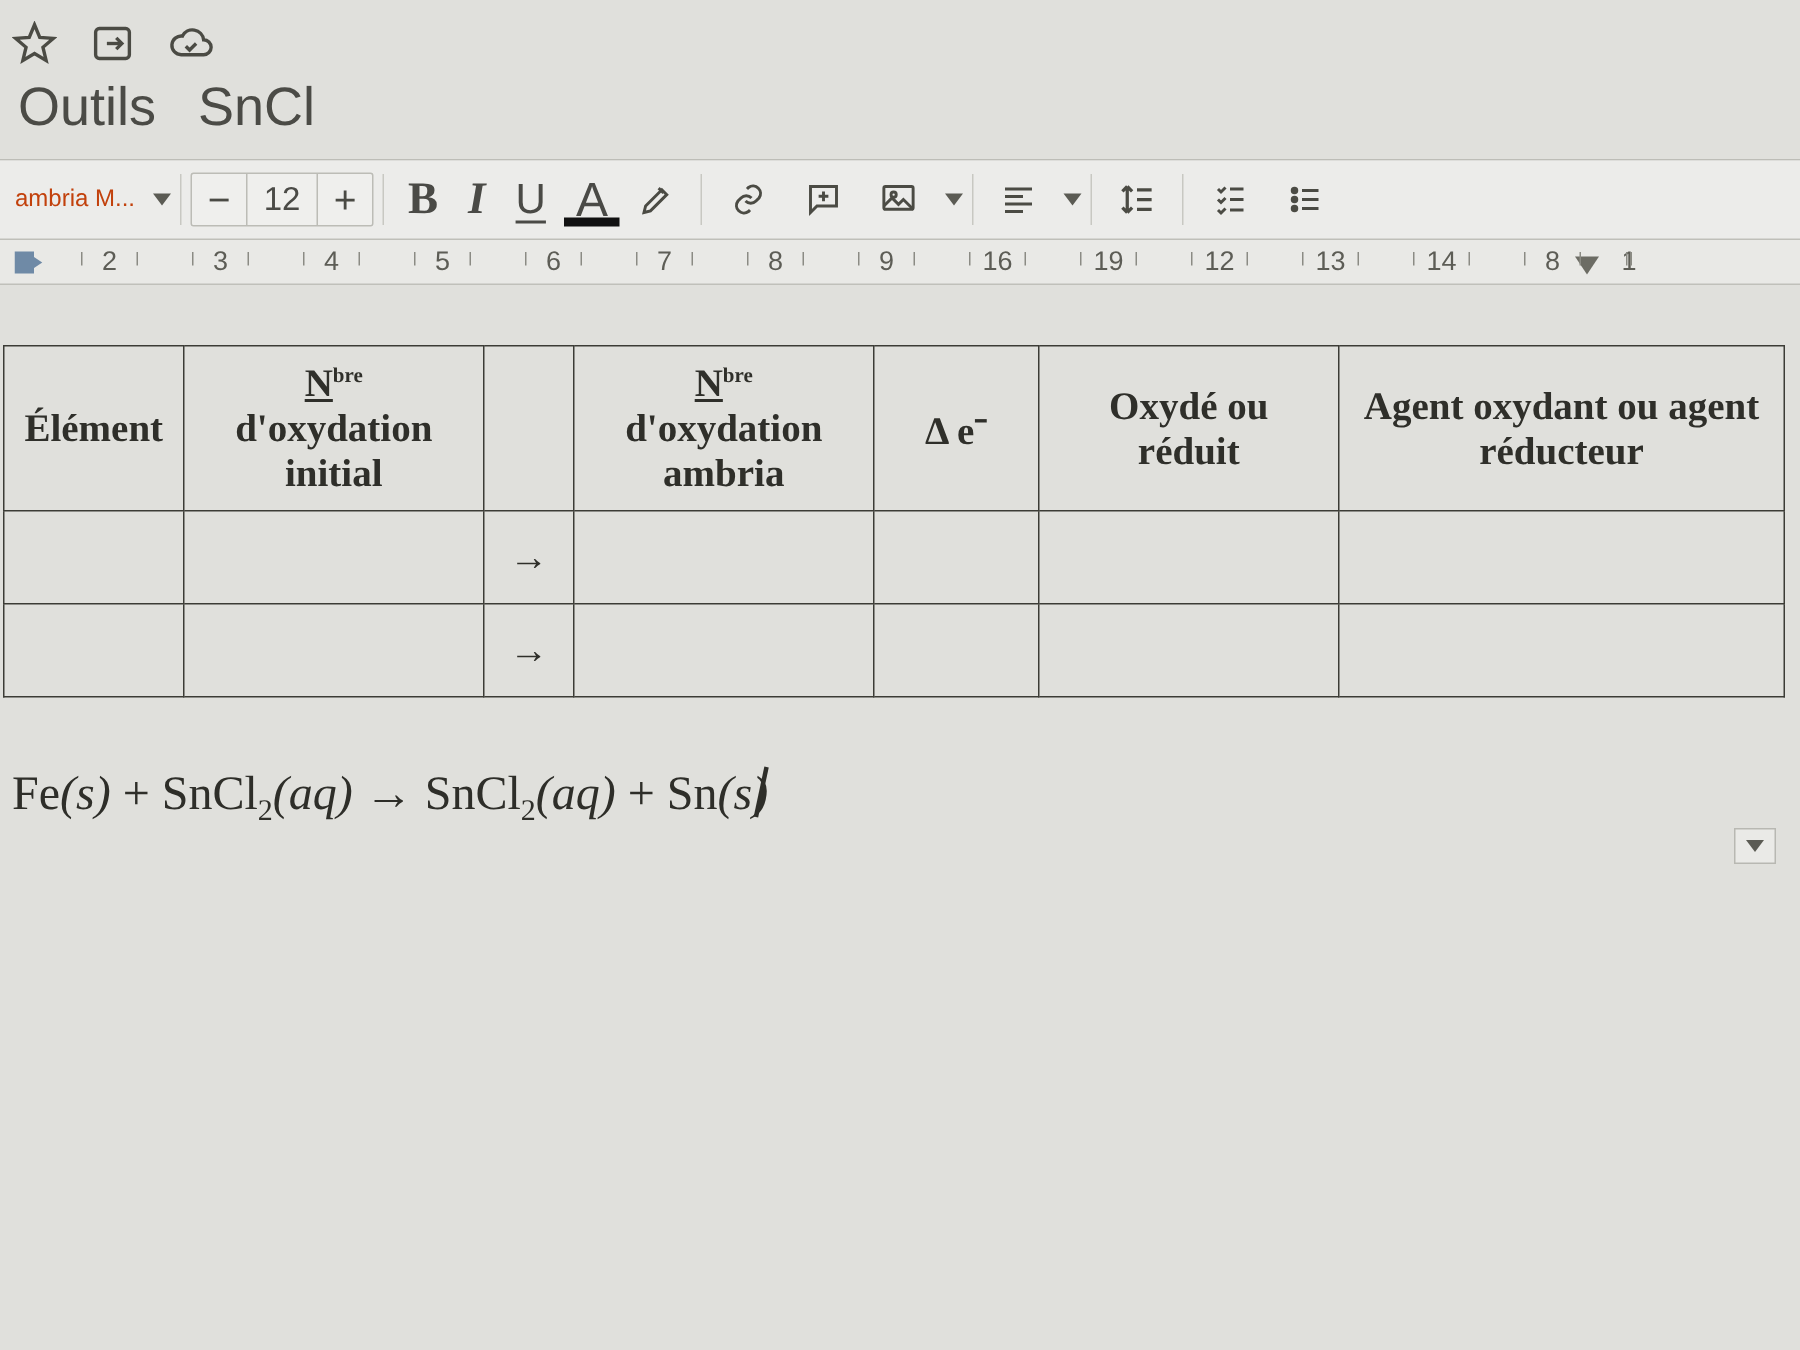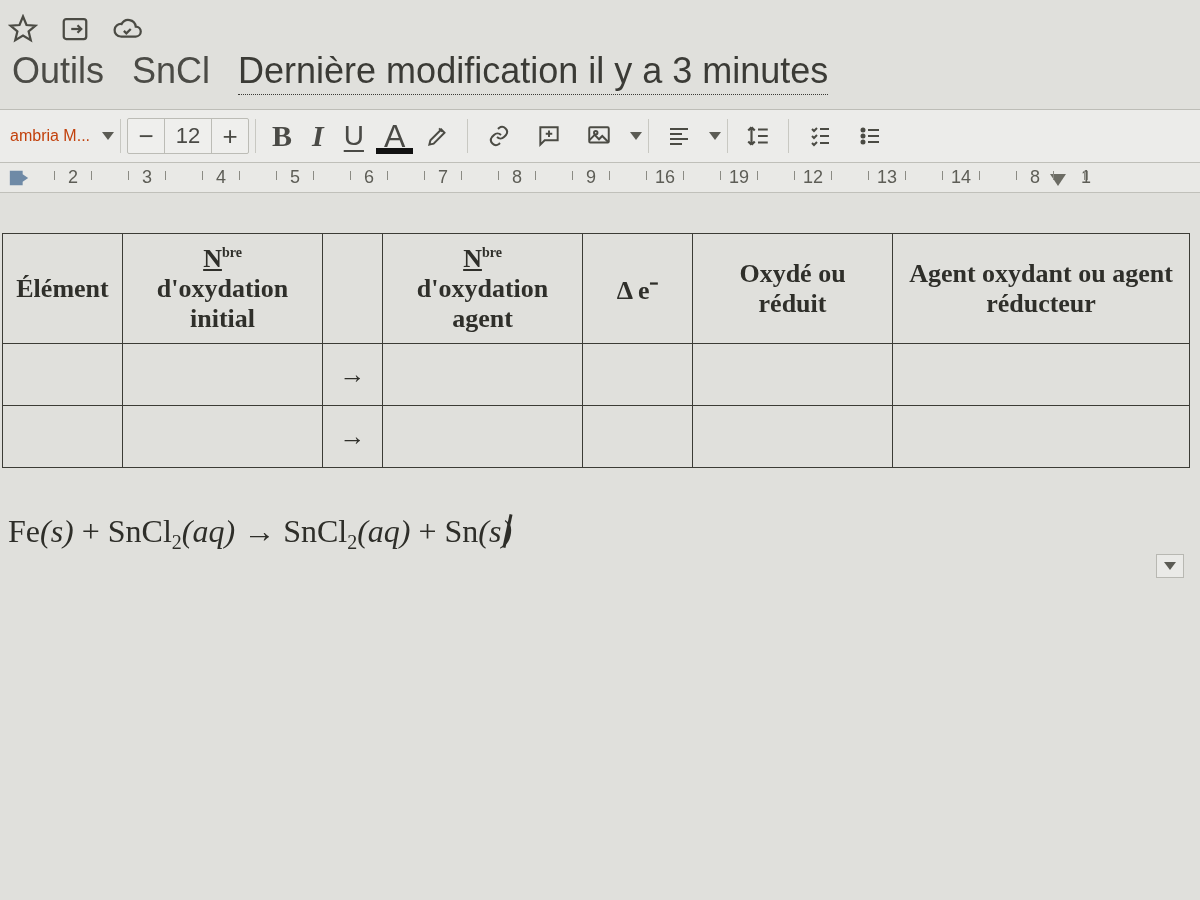--- a/index.html
+++ b/index.html
@@ -175,21 +175,20 @@
     <svg class="icon-svg" viewBox="0 0 24 24" fill="none" stroke="#4b4b44" stroke-width="1.8">
       <path d="M7 18a5 5 0 1 1 .7-9.96A6 6 0 0 1 19 10a4 4 0 0 1 0 8H7z"></path>
       <path d="M9.5 13.5l2 2 3.5-3.5"></path>
     </svg>
   </span>
 </div>
 
 <div class="menubar">
   <span class="menu-item">Outils</span>
   <span class="menu-item">SnCl</span>
-  <span class="last-mod">Dernière modification il y a 3 minutes</span>
 </div>
 
 <hr class="hr">
 
 <div class="toolbar">
   <span class="font-name">ambria M...</span>
   <span class="caret"></span>
   <span class="vsep"></span>
 
   <div class="size-group">
@@ -316,21 +315,21 @@
     <thead>
       <tr>
         <th>Élément</th>
         <th>
           <span class="nbre"><span class="ul">N</span><span class="sup">bre</span></span><br>
           <span>d'oxydation initial</span>
         </th>
         <th></th>
         <th>
           <span class="nbre"><span class="ul">N</span><span class="sup">bre</span></span><br>
-          <span>d'oxydation agent</span>
+          <span>d'oxydation ambria</span>
         </th>
         <th>Δ e⁻</th>
         <th>Oxydé ou réduit</th>
         <th>Agent oxydant ou agent réducteur</th>
       </tr>
     </thead>
     <tbody>
       <tr>
         <td></td>
         <td></td>

